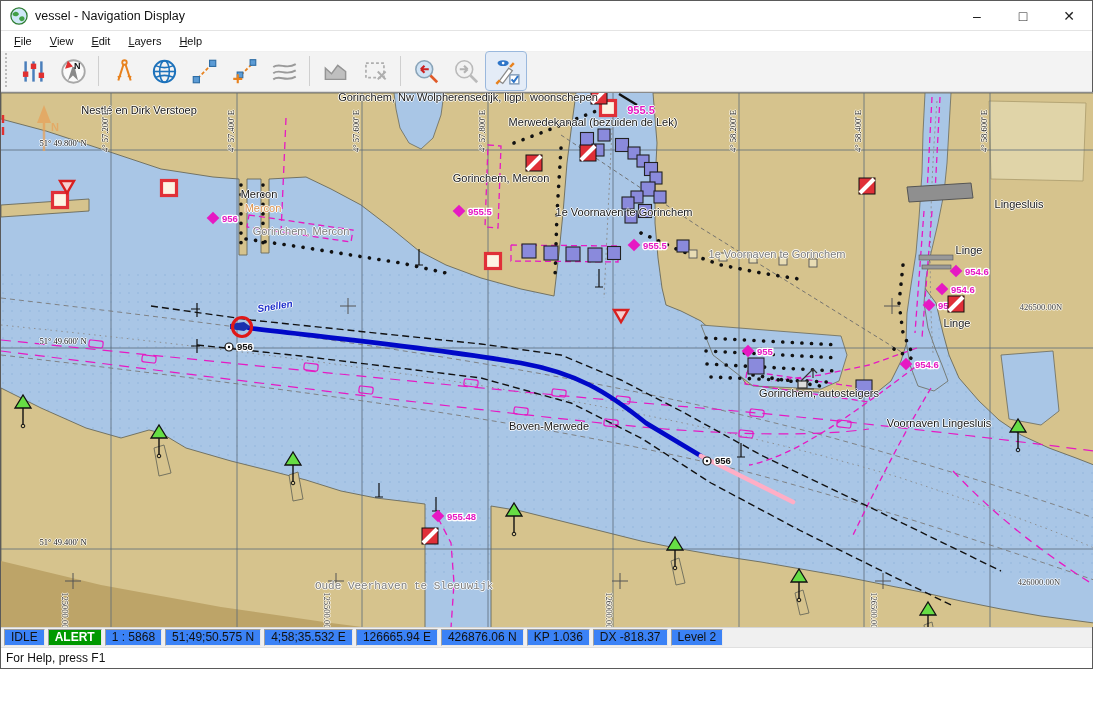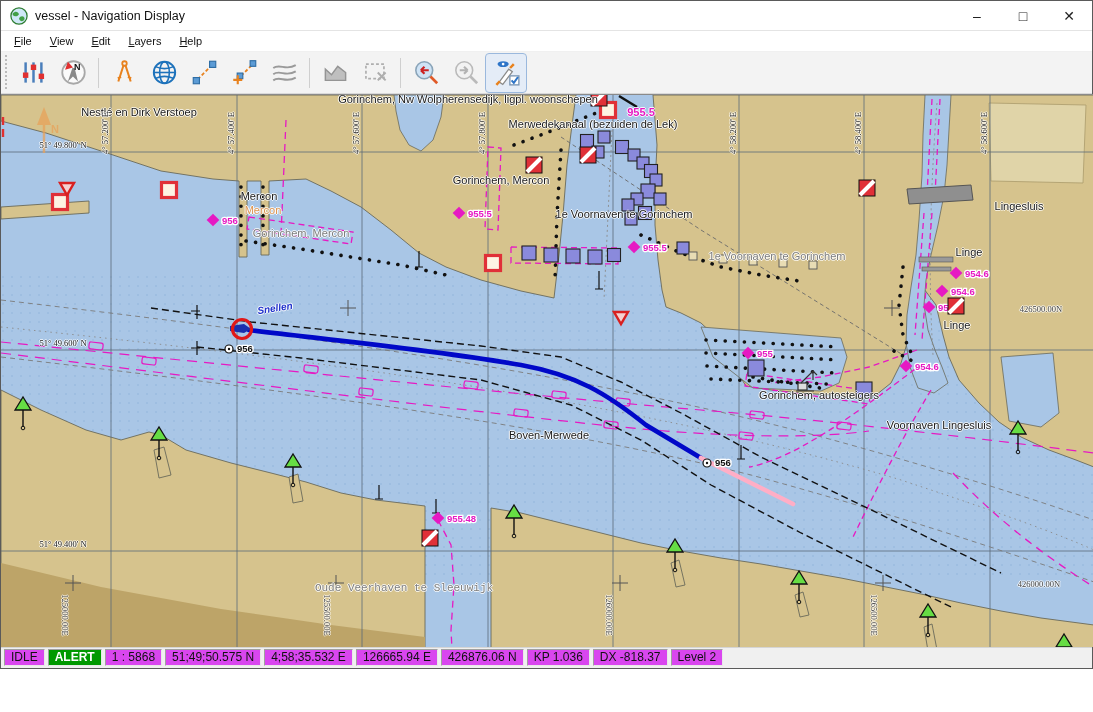--- a/index.html
+++ b/index.html
@@ -38,21 +38,21 @@
      text-shadow:-1px 0 0 rgba(255,255,255,.85),1px 0 0 rgba(255,255,255,.85),0 -1px 0 rgba(255,255,255,.85),0 1px 0 rgba(255,255,255,.85); }
   .lbl.gray { color:#7d7d7d; }
   .lbl.mag { color:#e619c3; font-weight:bold; }
   .lbl.orange { color:#dd9550; }
   .lbl.blue { color:#2233cc; font-style:italic; font-weight:bold; font-size:10px; }
   .lbl.grid { font-size:8.5px; color:#222; font-family:"Liberation Serif", serif; }
   .lbl.rd { font-size:8.5px; color:#444; font-family:"Liberation Serif", serif; }
 
   
   #statusbar { height:22px; background:#f0f0f0; display:flex; align-items:center; padding-left:3px; border-top:1px solid #d5d5d5;}
-  .st-cell { height:17px; line-height:15px; font-size:12px; color:#111; background:#d946ef;
+  .st-cell { height:17px; line-height:15px; font-size:12px; color:#111; background:#3b82f6;
      border:1px solid #a0a0a0; border-right-color:#e8e8e8; border-bottom-color:#e8e8e8;
      padding:0 6px; margin-right:3px; white-space:nowrap; }
   .st-cell.alert { background:#009900; color:#fff; font-weight:bold; }
 
   
   #helpbar { height:22px; background:#fff; border-top:1px solid #e0e0e0; display:flex; align-items:center; }
   #helpbar span { font-size:12px; color:#111; padding-left:5px; }
 </style>
 </head>
 <body>
@@ -479,21 +479,21 @@
         <span class="lbl gray" style="left: 300px; top: 138px;">Gorinchem, Mercon</span>
         <span class="lbl" style="left: 258px; top: 101px;">Mercon</span>
         <span class="lbl orange" style="left: 262px; top: 115px;">Mercon</span>
         <span class="lbl" style="left: 623px; top: 119px;">1e Voornaven te Gorinchem</span>
         <span class="lbl gray" style="left: 776px; top: 161px;">1e Voornaven te Gorinchem</span>
         <span class="lbl" style="left: 1018px; top: 111px;">Lingesluis</span>
         <span class="lbl" style="left: 968px; top: 157px;">Linge</span>
         <span class="lbl" style="left: 956px; top: 230px;">Linge</span>
         <span class="lbl" style="left: 818px; top: 300px;">Gorinchem, autosteigers</span>
         <span class="lbl" style="left: 938px; top: 330px;">Voornaven Lingesluis</span>
-        <span class="lbl" style="left: 548px; top: 333px; margin-top: 7px;">Boven-Merwede</span>
+        <span class="lbl" style="left: 548px; top: 333px;">Boven-Merwede</span>
         <span class="lbl gray" style="left: 403px; top: 493px; font-family: Liberation Mono, monospace;">Oude Veerhaven te Sleeuwijk</span>
         <span class="lbl mag" style="left: 640px; top: 17px;">955.5</span>
         <span class="lbl blue" style="left: 274px; top: 213px; transform: translate(-50%, -50%) rotate(-9deg);">Snellen</span>
         <span class="lbl grid" style="left: 62px; top: 50px;">51° 49.800' N</span>
         <span class="lbl grid" style="left: 62px; top: 248px;">51° 49.600' N</span>
         <span class="lbl grid" style="left: 62px; top: 449px;">51° 49.400' N</span>
         <span class="lbl grid" style="left: 104px; top: 38px; transform: translate(-50%, -50%) rotate(-90deg);">4° 57.200' E</span>
         <span class="lbl grid" style="left: 230px; top: 38px; transform: translate(-50%, -50%) rotate(-90deg);">4° 57.400' E</span>
         <span class="lbl grid" style="left: 355px; top: 38px; transform: translate(-50%, -50%) rotate(-90deg);">4° 57.600' E</span>
         <span class="lbl grid" style="left: 481px; top: 38px; transform: translate(-50%, -50%) rotate(-90deg);">4° 57.800' E</span>
@@ -515,13 +515,16 @@
       <div class="st-cell">1 : 5868</div>
       <div class="st-cell">51;49;50.575 N</div>
       <div class="st-cell">4;58;35.532 E</div>
       <div class="st-cell">126665.94 E</div>
       <div class="st-cell">426876.06 N</div>
       <div class="st-cell">KP 1.036</div>
       <div class="st-cell">DX -818.37</div>
       <div class="st-cell">Level 2</div>
     </div>
 
+  <div id="helpbar">
+    <span>For Help, press F1</span>
+  </div>
 </div>
 
 </body></html>

